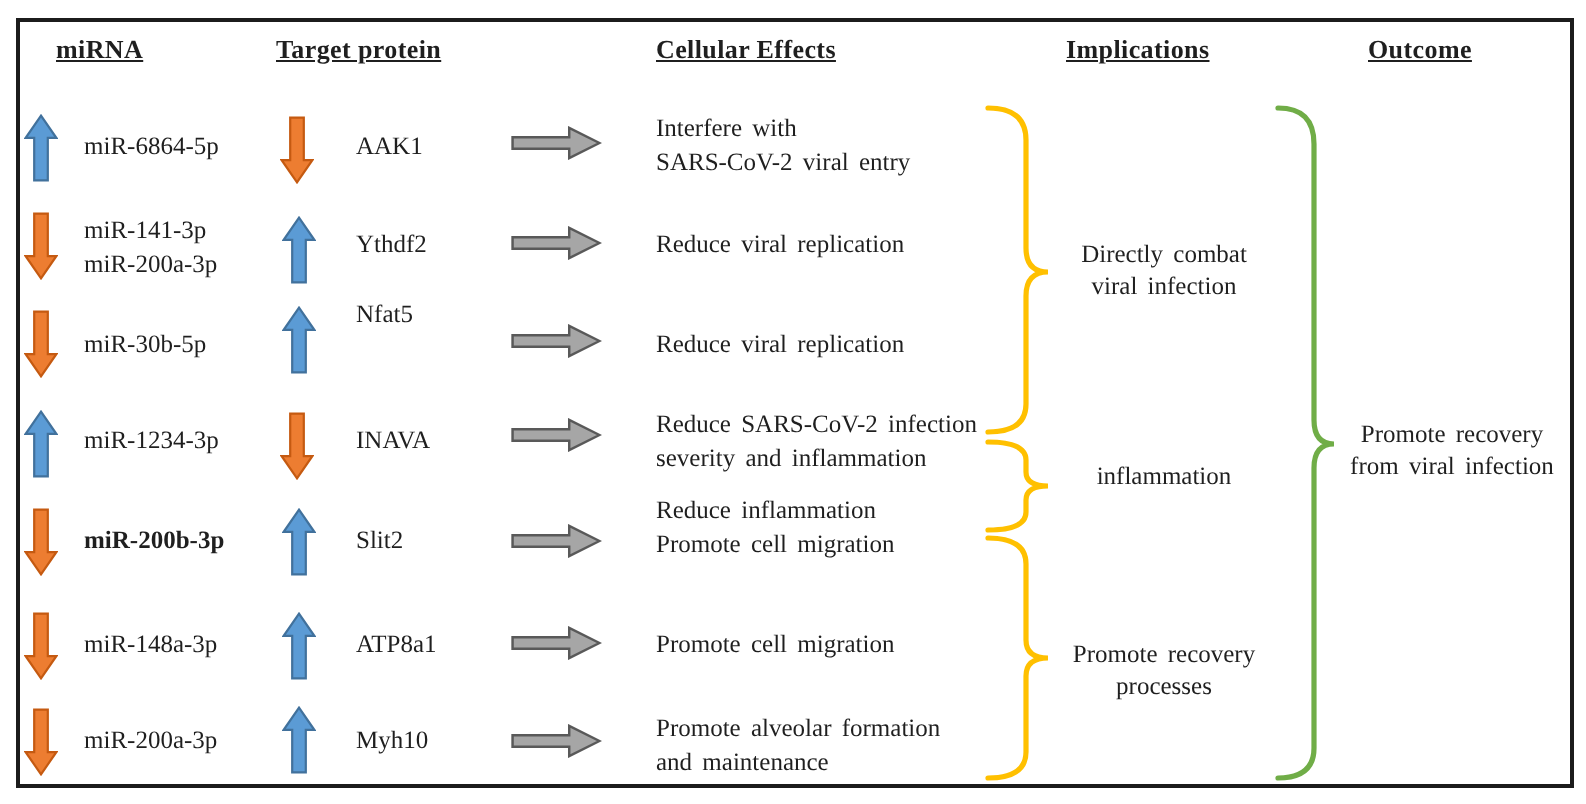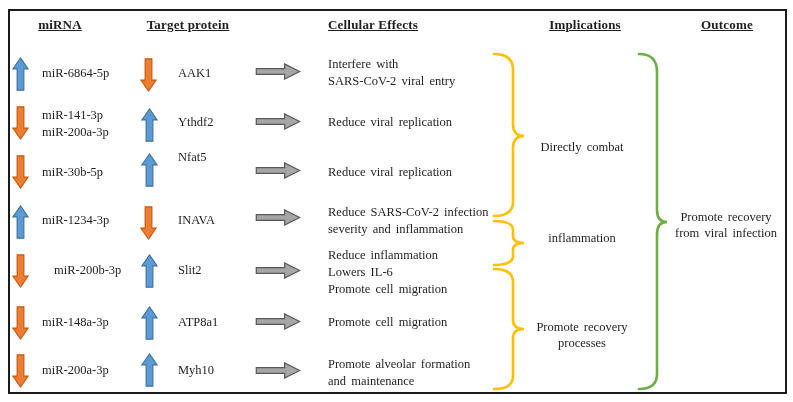--- a/index.html
+++ b/index.html
@@ -1,20 +1,20 @@
 <!DOCTYPE html>
 <html><head>
 <meta charset="utf-8">
 <style>
   html,body{margin:0;padding:0;background:#fff;}
   #page{position:relative;width:793px;height:402px;background:#ffffff;overflow:hidden;
         font-family:"Liberation Serif","DejaVu Serif",serif;color:#1f1f1f;}
   .abs{position:absolute;}
   .hdr{position:absolute;top:17px;font-size:13px;font-weight:bold;text-decoration:underline;
-       text-align:center;white-space:nowrap;letter-spacing:.2px;}
+       text-align:left;white-space:nowrap;letter-spacing:.2px;}
   .lbl{position:absolute;font-size:12.5px;white-space:nowrap;word-spacing:2px;line-height:17px;}
   .multiline span{display:block;}
   .imp{position:absolute;width:150px;text-align:center;font-size:12.5px;line-height:16px;word-spacing:2px;}
   .frame{position:absolute;left:8px;top:9px;width:779px;height:385px;border:2px solid #1c1c1c;box-sizing:border-box;}
   svg{display:block;}
   .up  polygon{fill:#5B9BD5;stroke:#41719C;stroke-width:1.3;}
   .dn  polygon{fill:#ED7D31;stroke:#C55A11;stroke-width:1.3;}
   .flw polygon{fill:#A6A6A6;stroke:#595959;stroke-width:1.3;}
   .brY path{fill:none;stroke:#FFC000;stroke-width:2.6;stroke-linecap:round;}
   .brG path{fill:none;stroke:#70AD47;stroke-width:2.6;stroke-linecap:round;}
@@ -123,35 +123,34 @@
       <span>severity and inflammation</span>
     </div>
   </div>
 
   <div>
     <span class="abs" style="left:12px;top:252px;">
       <svg class="dn" width="17" height="38" viewBox="0 0 20 40">
           <polygon points="10,39 19,26 14,26 14,1 6,1 6,26 1,26"></polygon>
         </svg>
       </span>
-    <div class="lbl" style="left:54px;top:262px;">miR-200b-3p</div>
+    <div class="lbl" style="left:42px;top:262px;font-weight:bold;">miR-200b-3p</div>
     <span class="abs" style="left:141px;top:252px;">
       <svg class="up" width="17" height="38" viewBox="0 0 20 40">
           <polygon points="10,1 19,14 14,14 14,39 6,39 6,14 1,14"></polygon>
         </svg>
       </span>
     <div class="lbl" style="left:178px;top:262px;">Slit2</div>
     <span class="abs" style="left:255px;top:262px;">
       <svg class="flw" width="46" height="17" viewBox="0 0 48 18">
           <polygon points="1,6 31,6 31,1 47,9 31,17 31,12 1,12"></polygon>
         </svg>
       </span>
     <div class="lbl multiline" style="left:328px;top:247px;">
       <span>Reduce inflammation</span>
-      <span>Lowers IL-6</span>
       <span>Promote cell migration</span>
     </div>
   </div>
 
   <div>
     <span class="abs" style="left:12px;top:304px;">
       <svg class="dn" width="17" height="38" viewBox="0 0 20 40">
           <polygon points="10,39 19,26 14,26 14,1 6,1 6,26 1,26"></polygon>
         </svg>
       </span>
@@ -204,21 +203,22 @@
         <path d="M 2,2 Q 21,2 21,11 L 21,17 Q 21,24 32,24 Q 21,24 21,31 L 21,37 Q 21,46 2,46"></path>
       </svg>
     </span>
   <span class="abs" style="left:492px;top:267px;">
     <svg class="brY" width="34" height="124">
         <path d="M 2,2 Q 21,2 21,15 L 21,53 Q 21,62 32,62 Q 21,62 21,71 L 21,109 Q 21,122 2,122"></path>
       </svg>
     </span>
 
   <div class="imp" style="left:507px;top:119px;">
-    <span style="display:block;margin-top:20px;">Directly combat</span>
+    <span style="display:block;">Directly combat</span>
+    <span style="display:block;">viral infection</span>
   </div>
   <div class="imp" style="left:507px;top:230px;">
     <span style="display:block;">inflammation</span>
   </div>
   <div class="imp" style="left:507px;top:319px;">
     <span style="display:block;">Promote recovery</span>
     <span style="display:block;">processes</span>
   </div>
 
   <span class="abs" style="left:637px;top:52px;">

